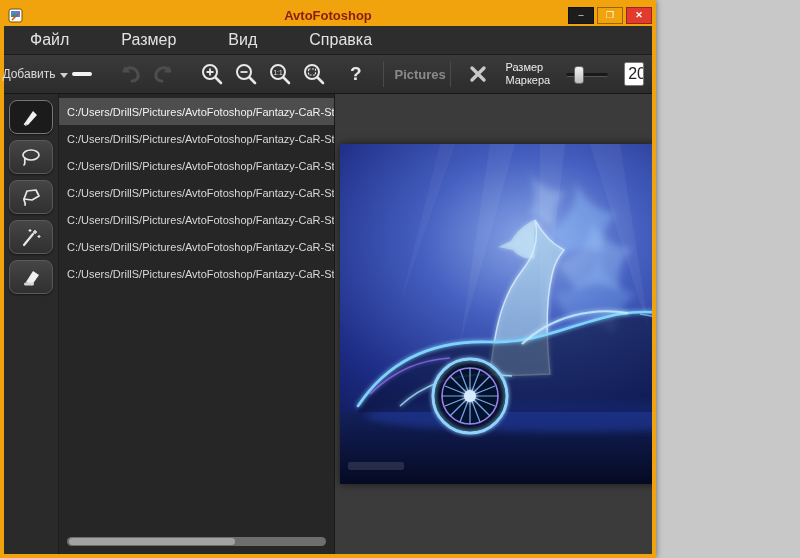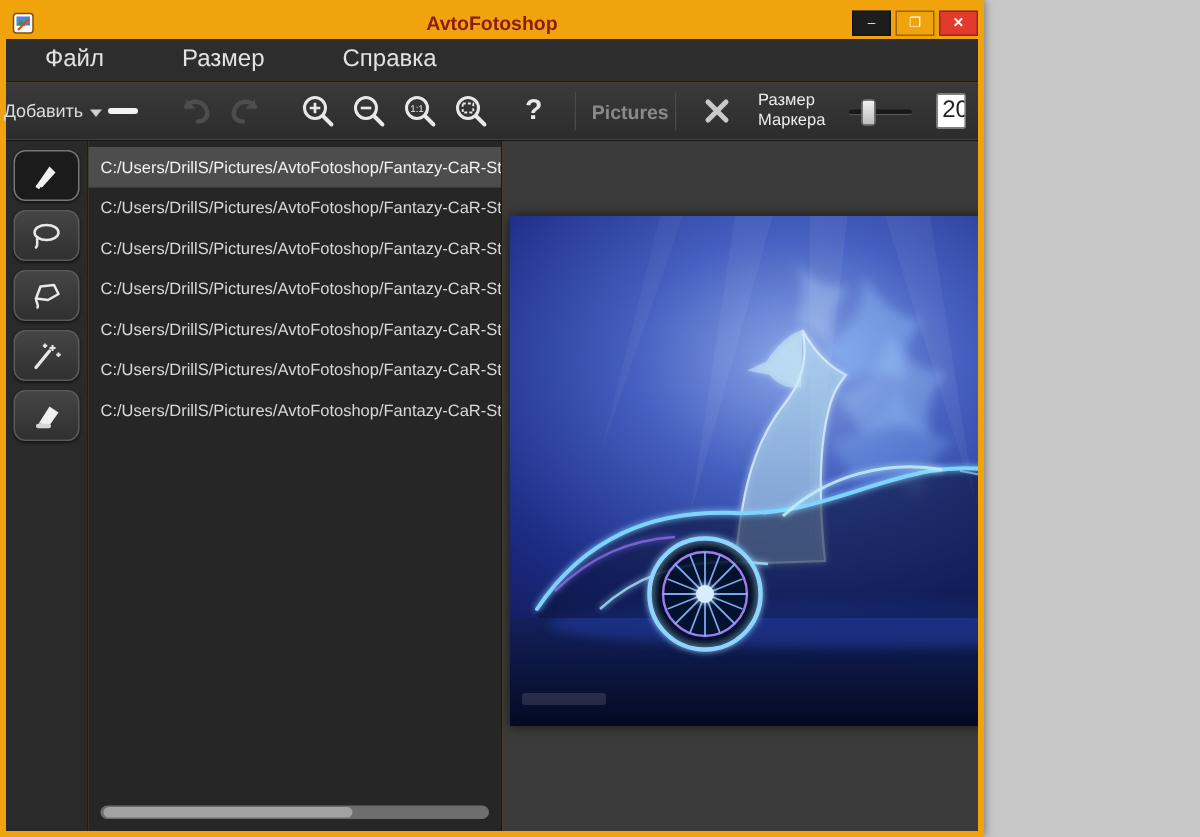--- a/index.html
+++ b/index.html
@@ -67,20 +67,21 @@
     <div class="win-controls">
       <div class="wc min">–</div>
       <div class="wc max">❐</div>
       <div class="wc close">✕</div>
     </div>
   </div>
 
   <div class="menubar">
     <div class="menu-item">Файл</div>
     <div class="menu-item">Размер</div>
+    <div class="menu-item">Вид</div>
     <div class="menu-item">Справка</div>
   </div>
 
   <div class="toolbar">
 
     <div class="tb-btn">
       <svg class="icon" width="22" height="22" viewBox="0 0 22 22">
         <path d="M11 3 V19 M3 11 H19" stroke="#f2f2f2" stroke-width="4" stroke-linecap="round"></path>
       </svg>
       <span class="tb-label">Добавить</span>

